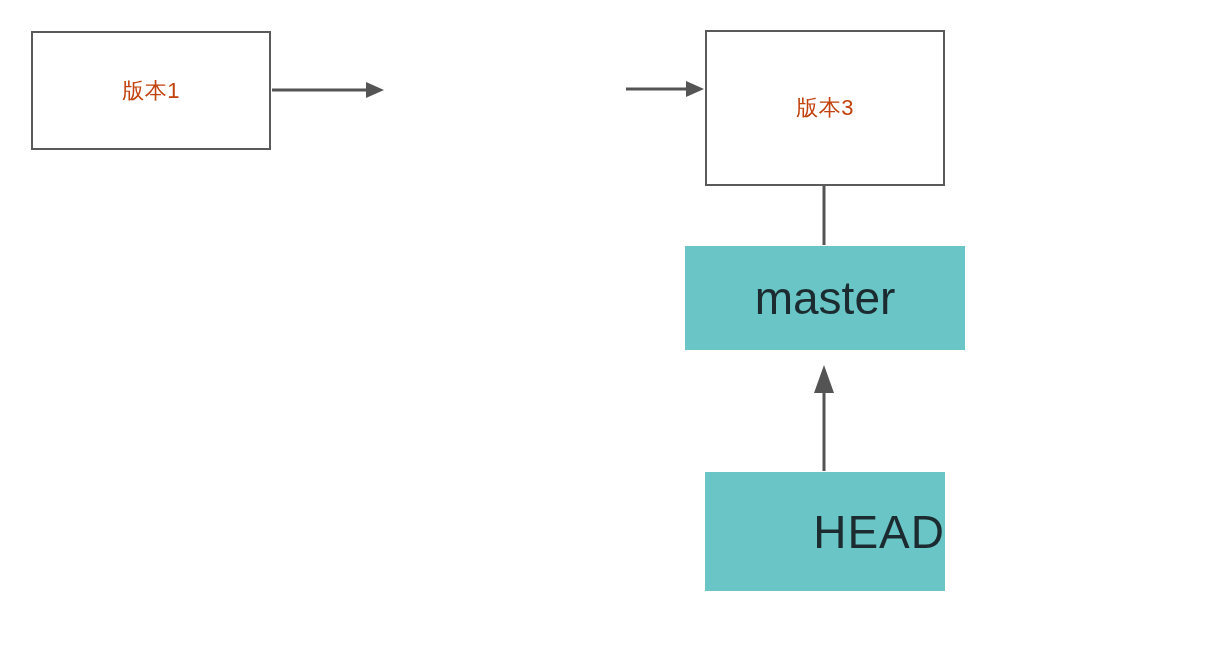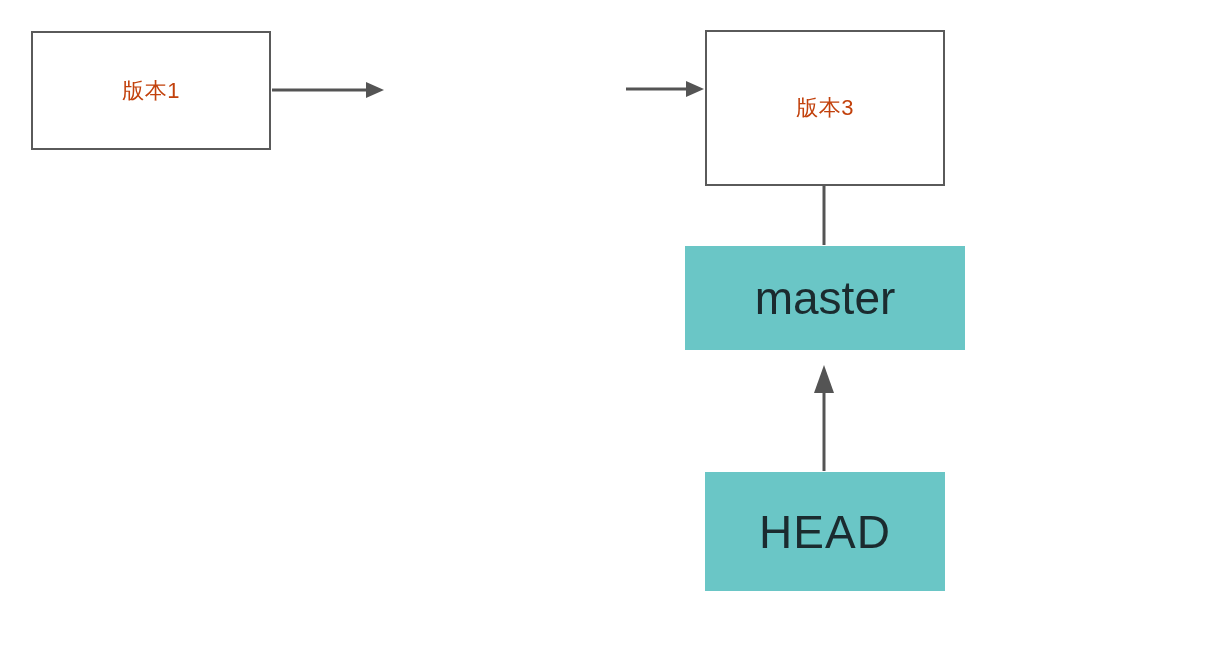--- a/index.html
+++ b/index.html
@@ -45,21 +45,21 @@
     color: #1b2b2f;
     line-height: 1;
   }
   .node-ref.master-label { font-size: 46px; }
   .node-ref.head-label { font-size: 46px; letter-spacing: 1px; }
 
   #v1 { left: 31px;  top: 31px;  width: 240px; height: 119px; }
   #v2 { left: 385px; top: 30px;  width: 240px; height: 120px; }
   #v3 { left: 705px; top: 30px;  width: 240px; height: 156px; }
   #master { left: 685px; top: 246px; width: 280px; height: 104px; }
-  #head   { left: 705px; top: 472px; width: 240px; height: 119px; }
+  #head   { left: 705px; top: 472px; width: 240px; height: 119px; justify-content: flex-end; }
 
   svg#edges {
     position: absolute;
     left: 0;
     top: 0;
     width: 1216px;
     height: 658px;
     pointer-events: none;
   }
   .edge-line {

